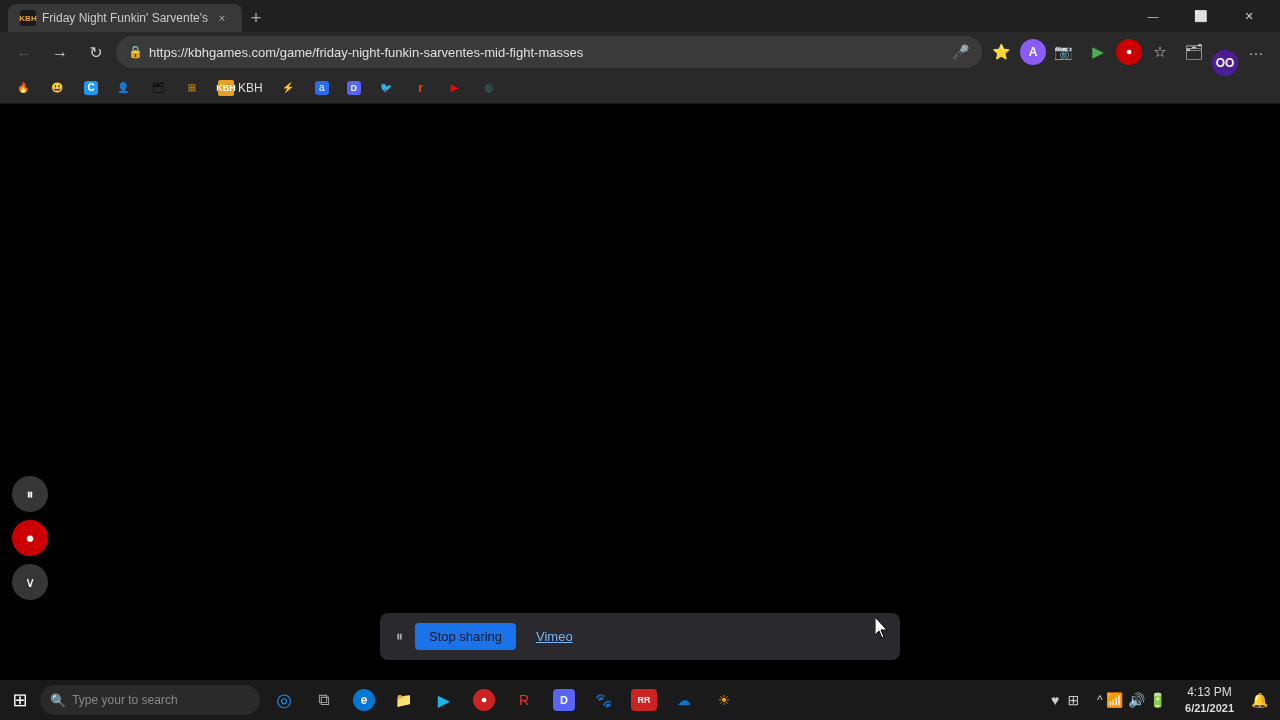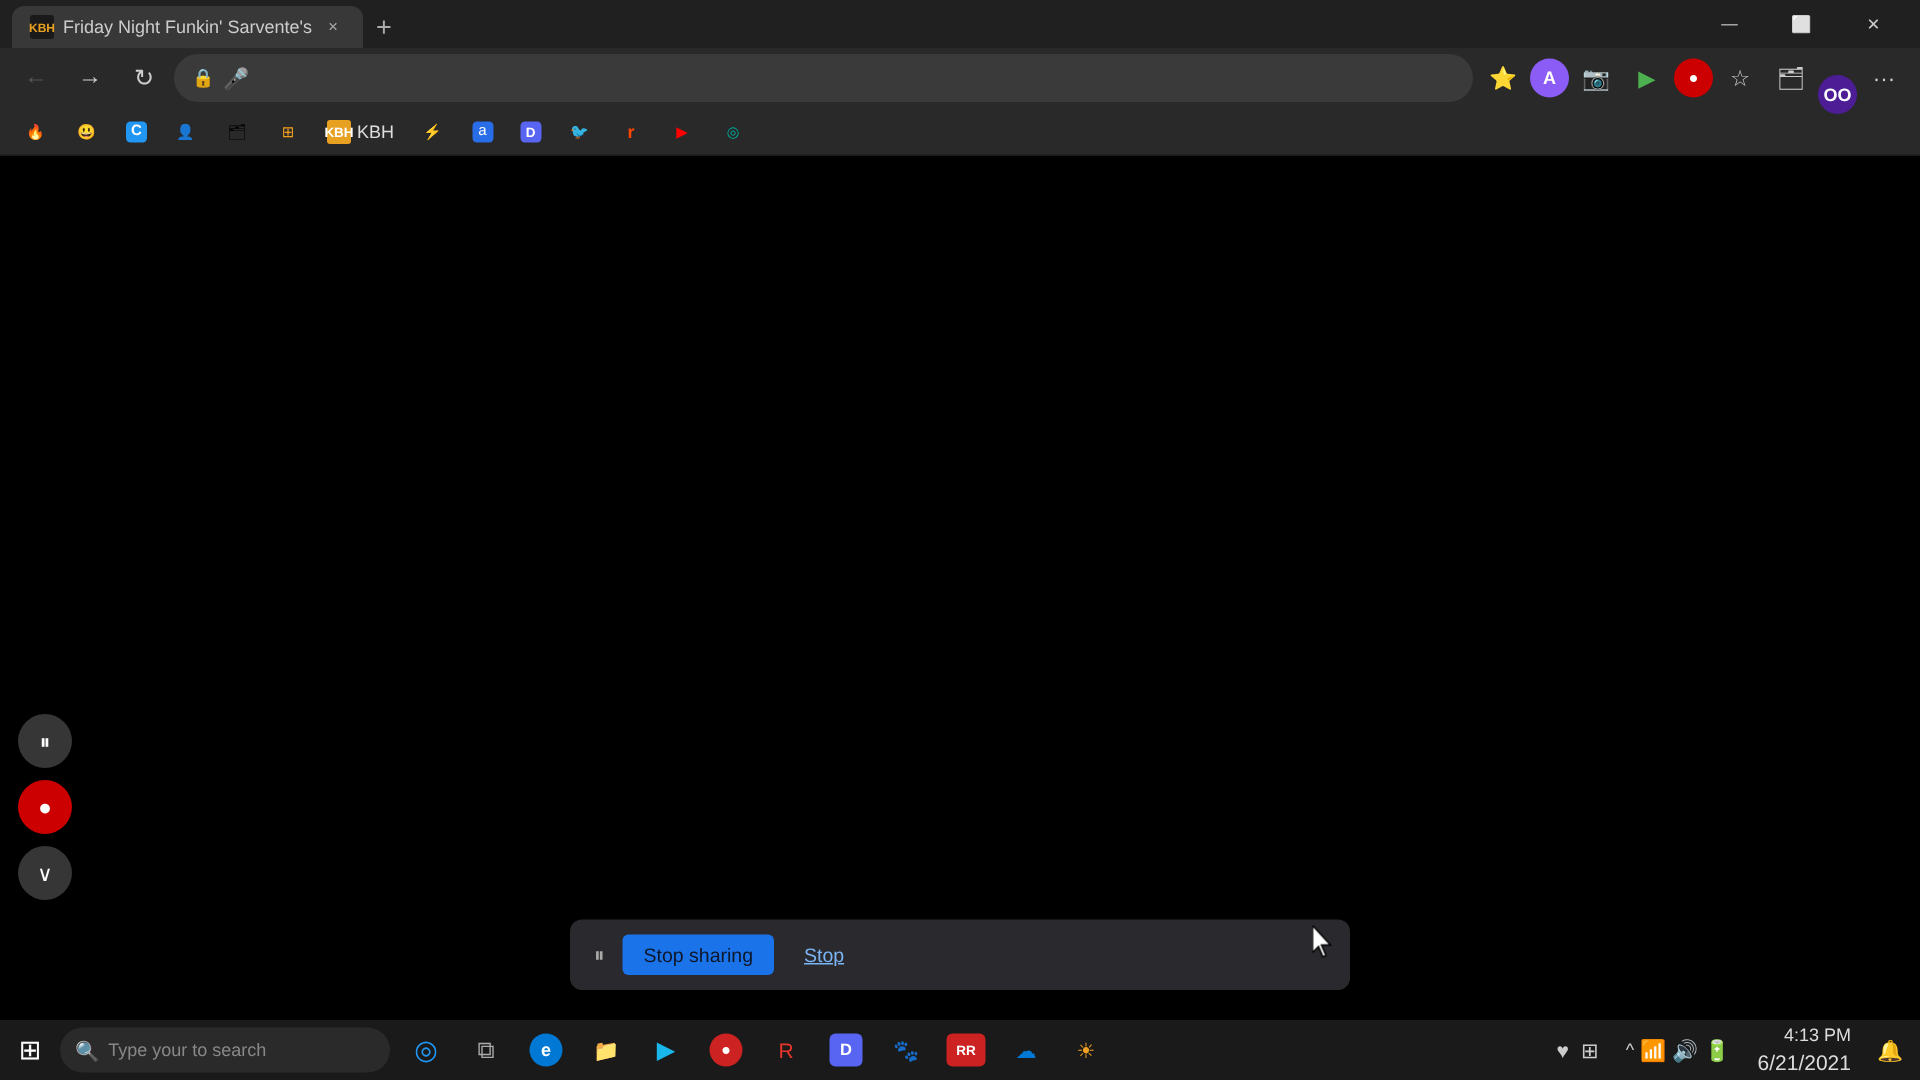--- a/index.html
+++ b/index.html
@@ -406,33 +406,34 @@
       cursor: pointer;
     }
     .chevron-tray {
       color: #ccc;
       font-size: 12px;
       cursor: pointer;
     }
     .taskbar-clock {
       display: flex;
       flex-direction: column;
-      align-items: flex-end;
+      align-items: center;
       padding: 0 8px;
       cursor: pointer;
     }
     .clock-time {
       font-size: 12px;
       color: #ddd;
       line-height: 1.3;
     }
     .clock-date {
-      font-size: 14px;
+      font-size: 11px;
       color: #ddd;
       line-height: 1.3;
+      font-weight: bold;
     }
     .notification-icon {
       width: 32px;
       height: 32px;
       display: flex;
       align-items: center;
       justify-content: center;
       color: #ccc;
       font-size: 14px;
       cursor: pointer;
@@ -491,20 +492,21 @@
       <div class="win-btn close">✕</div>
     </div>
   </div>
 
   <div class="nav-bar">
     <div class="nav-btn disabled">←</div>
     <div class="nav-btn">→</div>
     <div class="nav-btn">↻</div>
     <div class="address-bar">
       <span class="address-bar-lock">🔒</span>
+      <span class="address-bar-url">https://kbhgames.com/game/friday-night-funkin-sarventes-mid-fight-masses</span>
       <div class="address-bar-icons">
         <span class="address-icon">🎤</span>
       </div>
     </div>
     <div class="nav-right-icons">
       <div class="nav-right-btn">⭐</div>
       <div class="profile-avatar">A</div>
       <div class="nav-right-btn">📷</div>
       <div class="nav-right-btn" style="color:#4caf50;">▶</div>
       <div class="record-btn">⏺</div>
@@ -577,21 +579,21 @@
       <span>⏺</span>
     </button>
     <button class="float-btn expand">
       <span>∨</span>
     </button>
   </div>
 
   <div class="sharing-notification">
     <span class="sharing-pause-icon">⏸</span>
     <button class="stop-sharing-btn">Stop sharing</button>
-    <button class="hide-btn">Stop</button>
+    <button class="hide-btn">Vimeo</button>
   </div>
 
 </div>
 
 <div class="taskbar">
 
   <div class="taskbar-start">
     <span class="start-icon">⊞</span>
   </div>
 

